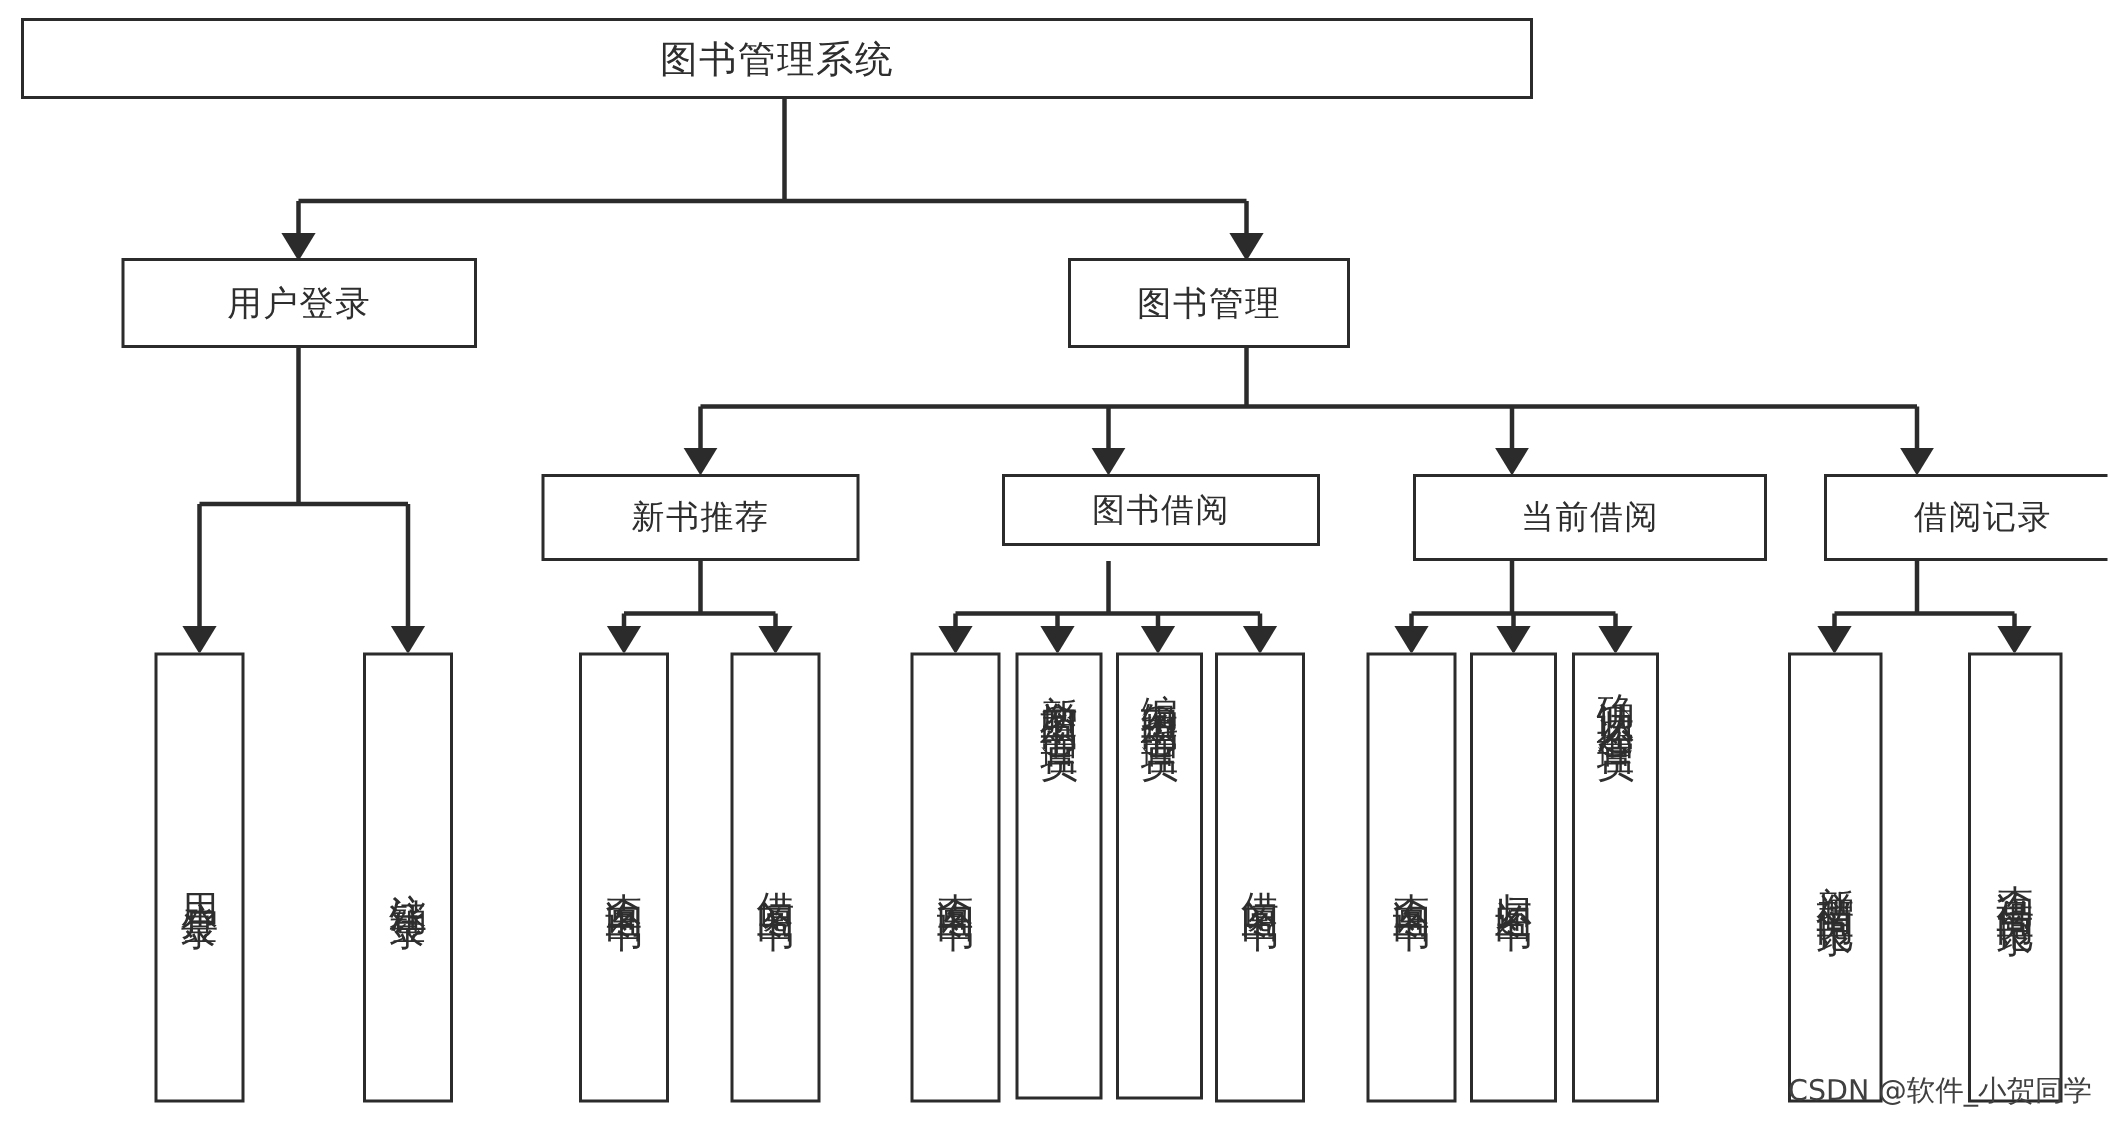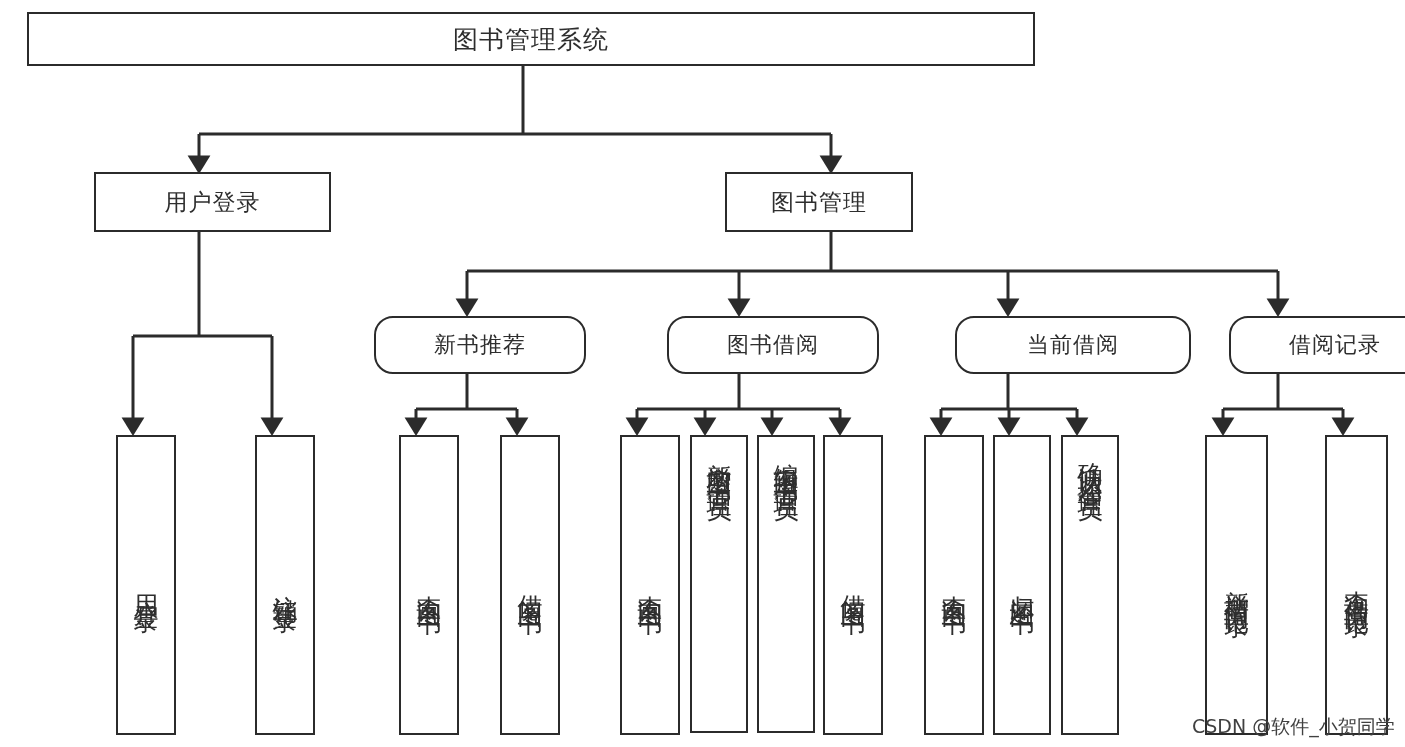--- a/index.html
+++ b/index.html
@@ -30,34 +30,32 @@
     position: absolute;
     box-sizing: border-box;
     border: 2.5px solid #2b2b2b;
     background: #ffffff;
     color: #2e2e2e;
     display: flex;
     align-items: center;
     justify-content: center;
     text-align: center;
     z-index: 2;
-    margin-left: 13px;
   }
   .node.root {
     font-size: 25px;
     letter-spacing: 1px;
   }
   .node.lvl1 {
     font-size: 23px;
     letter-spacing: 1px;
   }
   .node.lvl2 {
     font-size: 22px;
     letter-spacing: 1px;
-    border-radius: 19px;
   }
   
   .node.leaf {
     font-size: 25px;
     align-items: center;
     justify-content: center;
     padding: 6px 0;
   }
   .node.leaf .vtext {
     writing-mode: vertical-rl;
@@ -143,21 +141,21 @@
   <div class="node lvl1" style="left:81px; top:172px; width:237px; height:60px;">
     <span>用户登录</span>
   </div>
   <div class="node lvl1" style="left:712px; top:172px; width:188px; height:60px;">
     <span>图书管理</span>
   </div>
 
   <div class="node lvl2" style="left:361px; top:316px; width:212px; height:58px;">
     <span>新书推荐</span>
   </div>
-  <div class="node lvl2" style="left:654px; top:316px; width:212px; height:58px;">
+  <div class="node lvl2" style="left:668px; top:316px; width:212px; height:48px;">
     <span>图书借阅</span>
   </div>
   <div class="node lvl2" style="left:942px; top:316px; width:236px; height:58px;">
     <span>当前借阅</span>
   </div>
   <div class="node lvl2" style="left:1216px; top:316px; width:212px; height:58px;">
     <span>借阅记录</span>
   </div>
 
   <div class="node leaf" style="left:103px; top:435px; width:60px; height:300px;">

